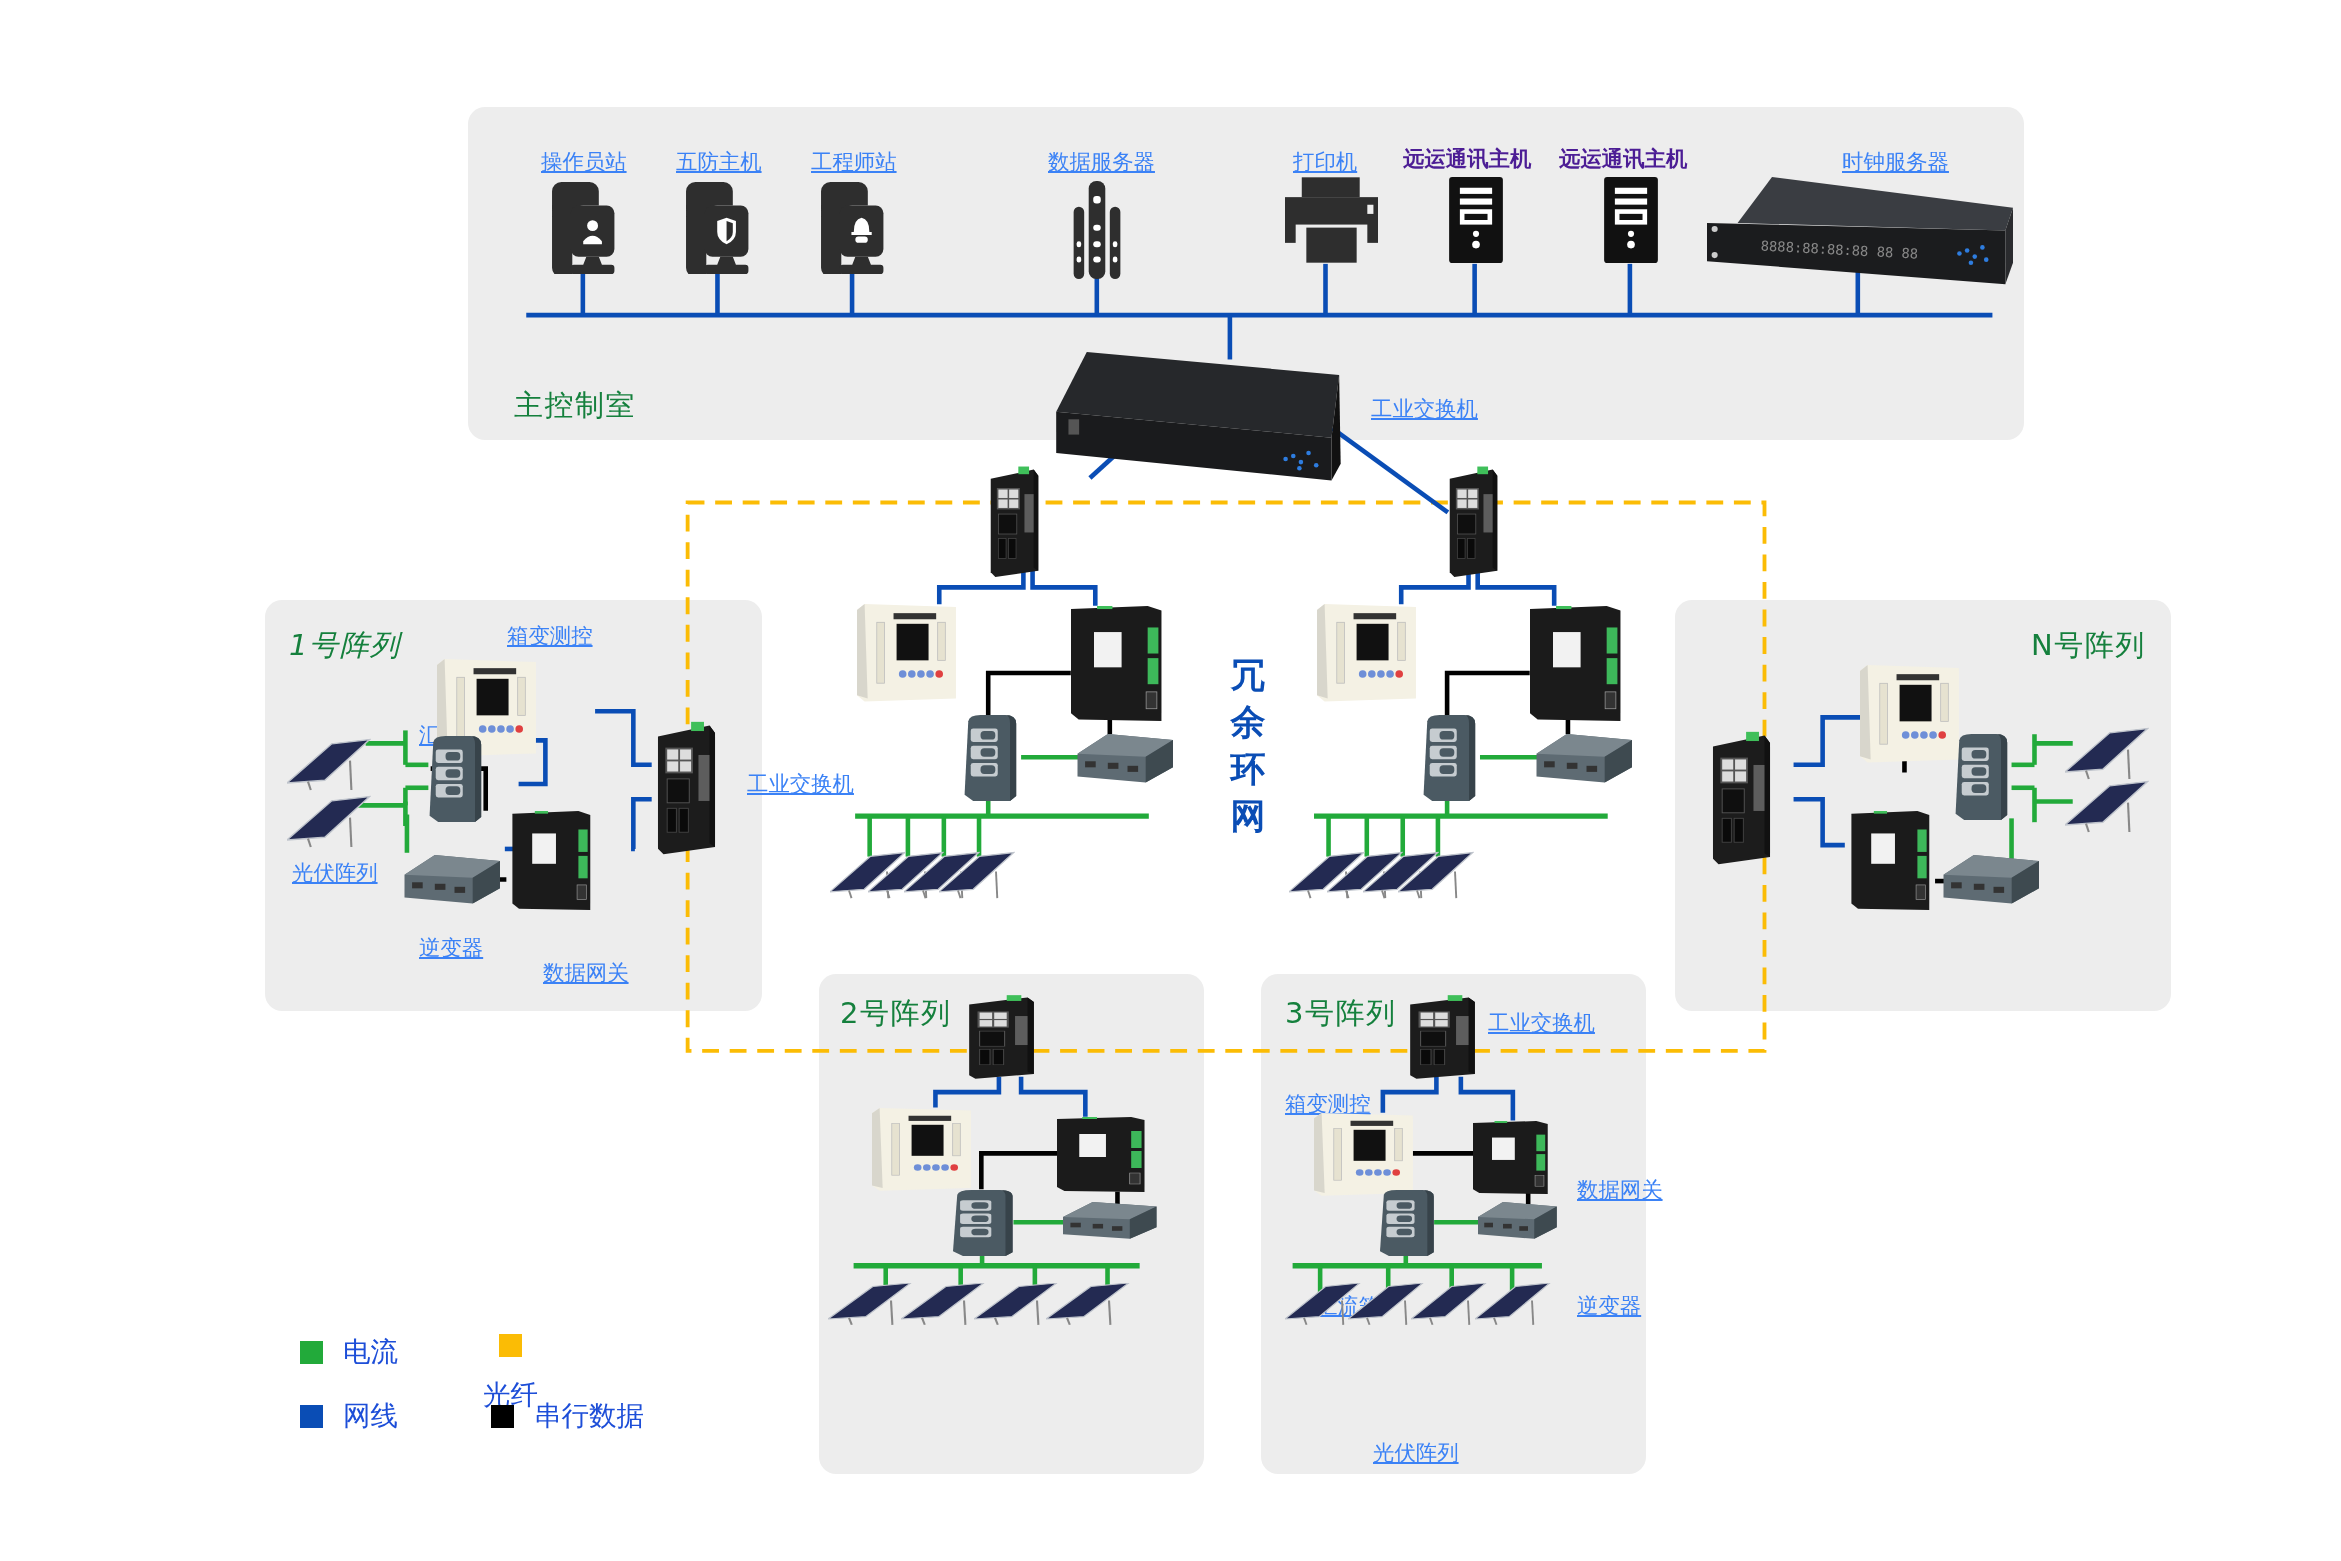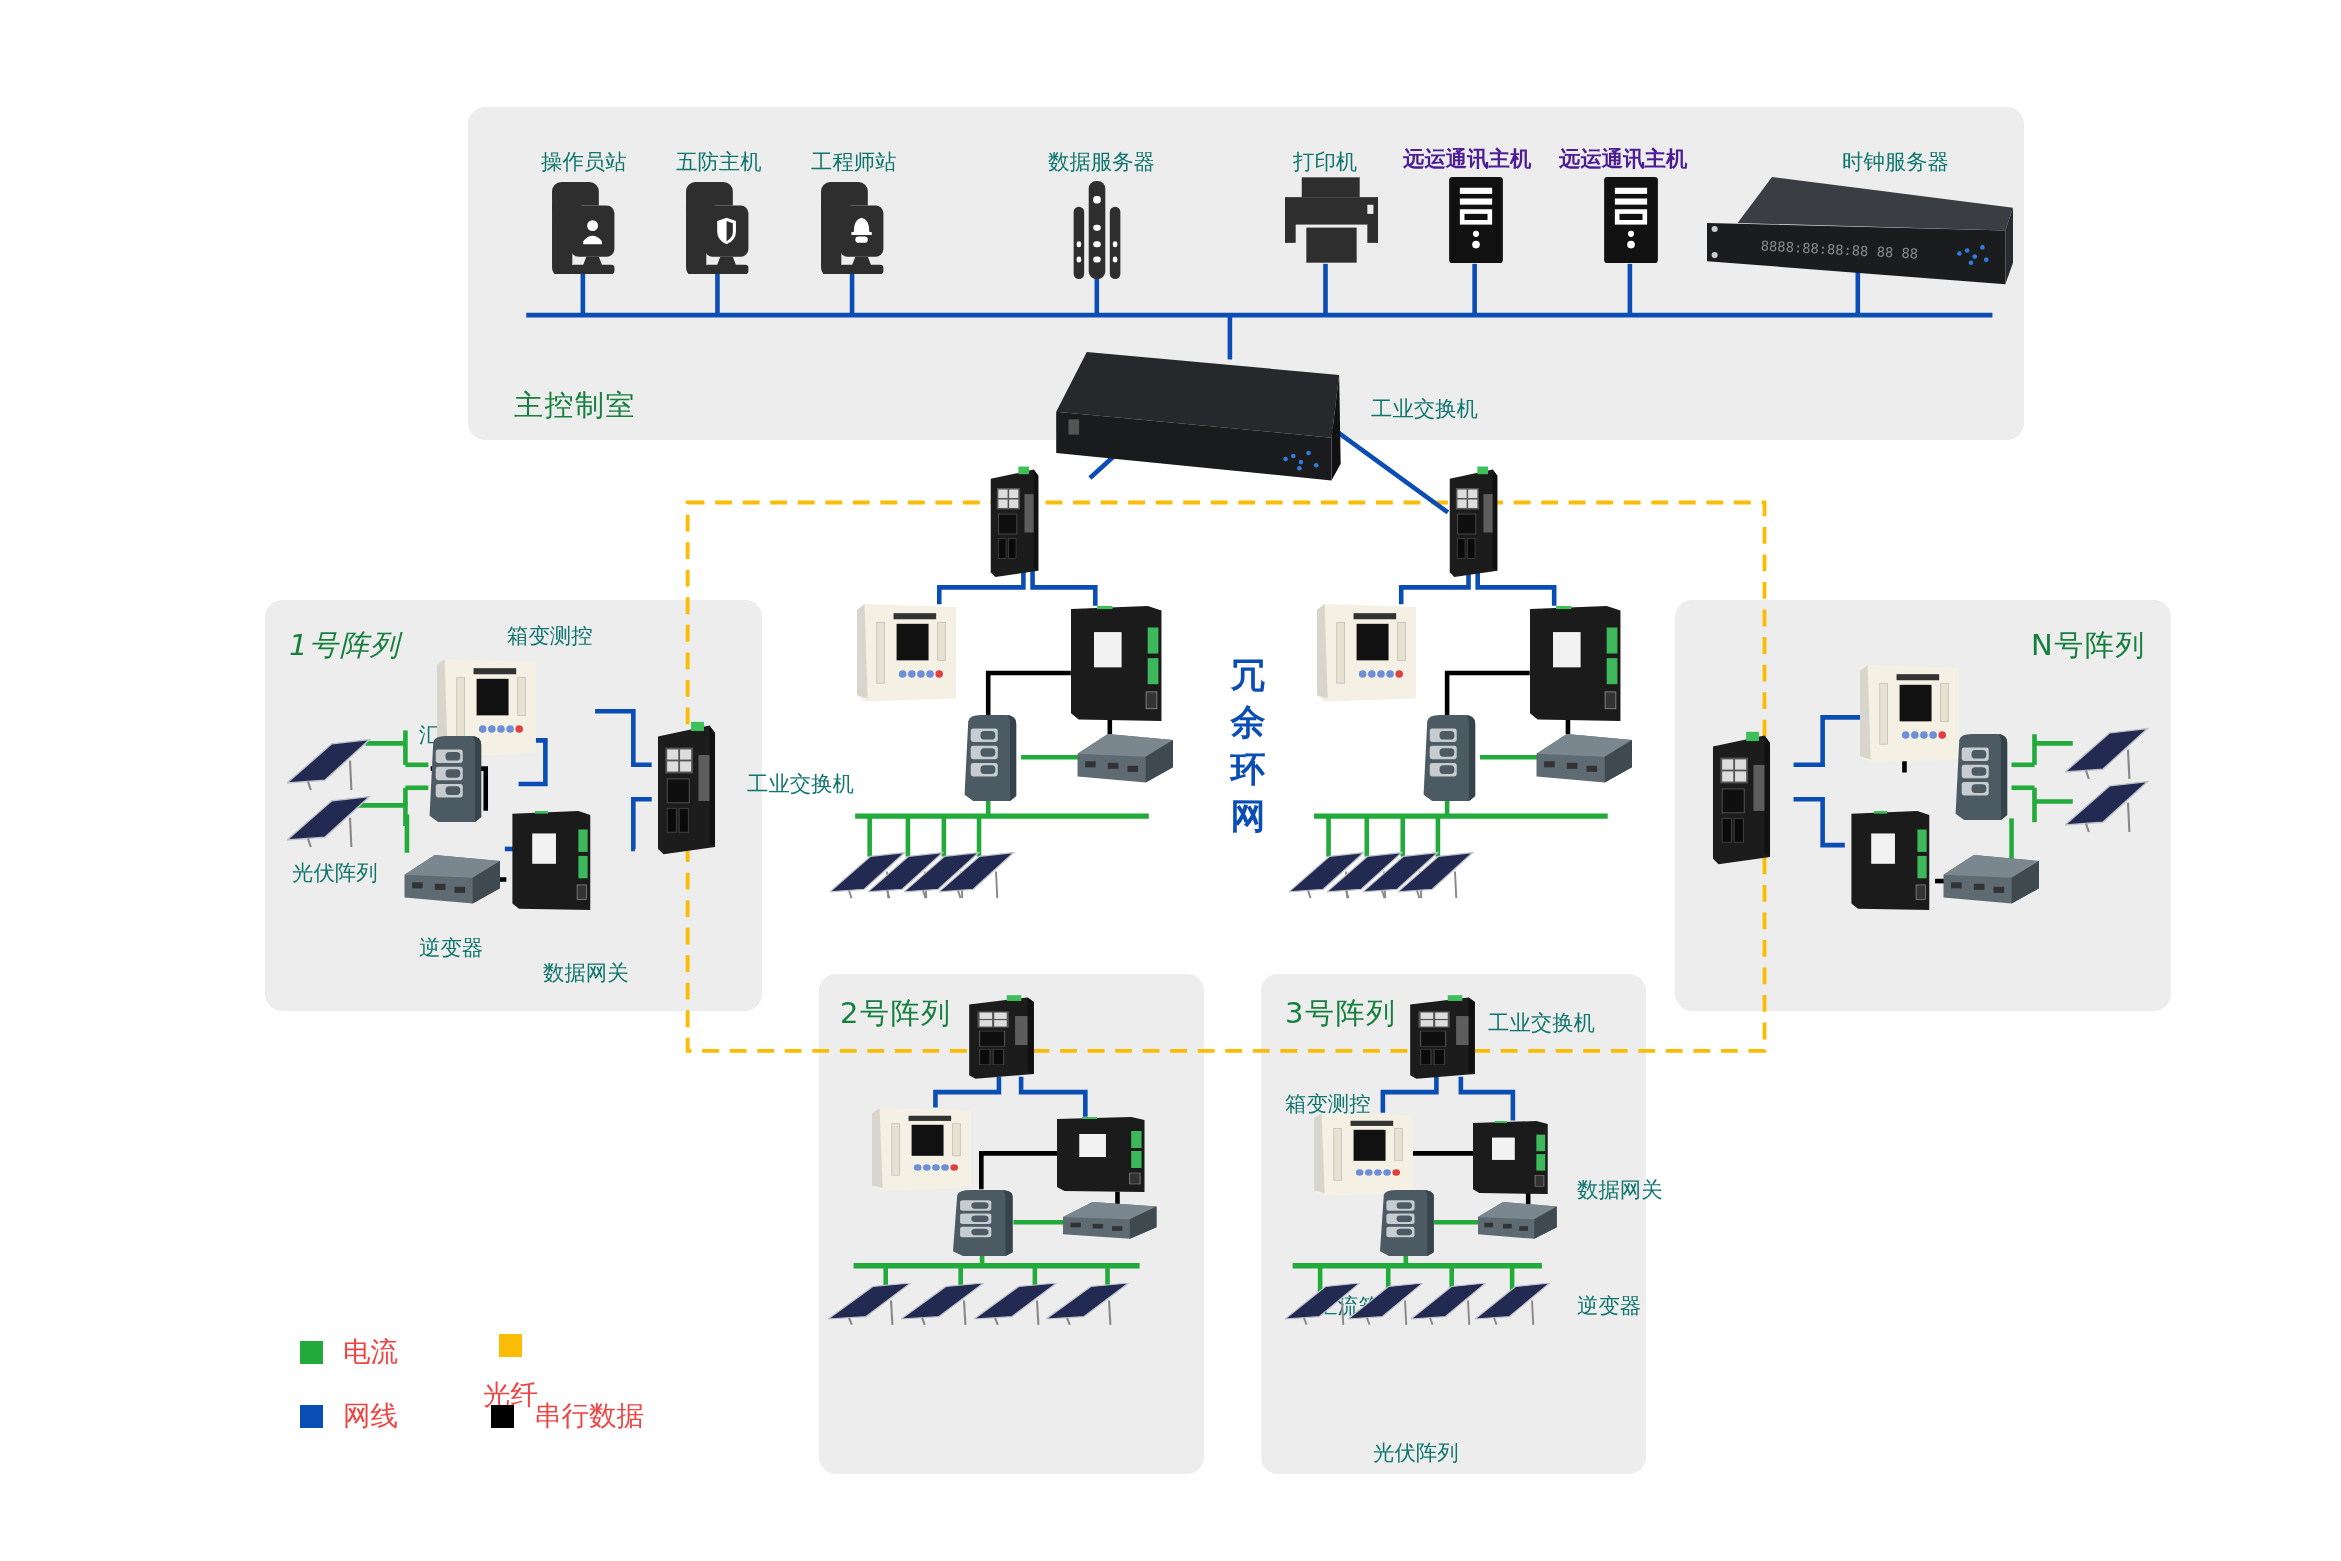--- a/index.html
+++ b/index.html
@@ -1,24 +1,24 @@
 <!DOCTYPE html>
 <html style="font-size:12.2px"><head>
 <meta charset="utf-8">
 <style>
   html, body { margin: 0; padding: 0; background: #ffffff; }
   body { width: 2342px; height: 1561px; position: relative; overflow: hidden;
          font-family: "DejaVu Sans", "Liberation Sans", sans-serif; color: #333; }
   .panel { position: absolute; background: #ededed; border-radius: 17px; }
   .title { position: absolute; color: #15803d; font-size: 29px; letter-spacing: 1.5px; white-space: nowrap; }
-  .lbl { position: absolute; font-size: 21.4px; color: #0f766e; white-space: nowrap; }
+  .lbl { position: absolute; font-size: 21.4px; color: #3b82f6; white-space: nowrap; text-decoration: underline; }
   .lbl-b { position: absolute; font-size: 21.4px; color: #4c1d95; white-space: nowrap; font-weight: bold; }
   svg.layer { position: absolute; left: 0; top: 0; }
   .vtext { position: absolute; color: #0a4db5; font-size: 35px; font-weight: bold; width: 46px; text-align: center; line-height: 47px; }
-  .legend-item { position: absolute; display: flex; align-items: center; gap: 20px; font-size: 27.5px; color: #ef4444; }
+  .legend-item { position: absolute; display: flex; align-items: center; gap: 20px; font-size: 27.5px; color: #1d4ed8; }
   .swatch { width: 23px; height: 23px; display: inline-block; }
   .dev { position: absolute; }
 </style>
 </head>
 <body>
 
 <div class="panel" style="left:468px;top:107px;width:1556px;height:333px;"></div>
 <div class="panel" style="left:265px;top:600px;width:497px;height:411px;"></div>
 <div class="panel" style="left:1675px;top:600px;width:496px;height:411px;"></div>
 <div class="panel" style="left:819px;top:974px;width:385px;height:500px;"></div>

